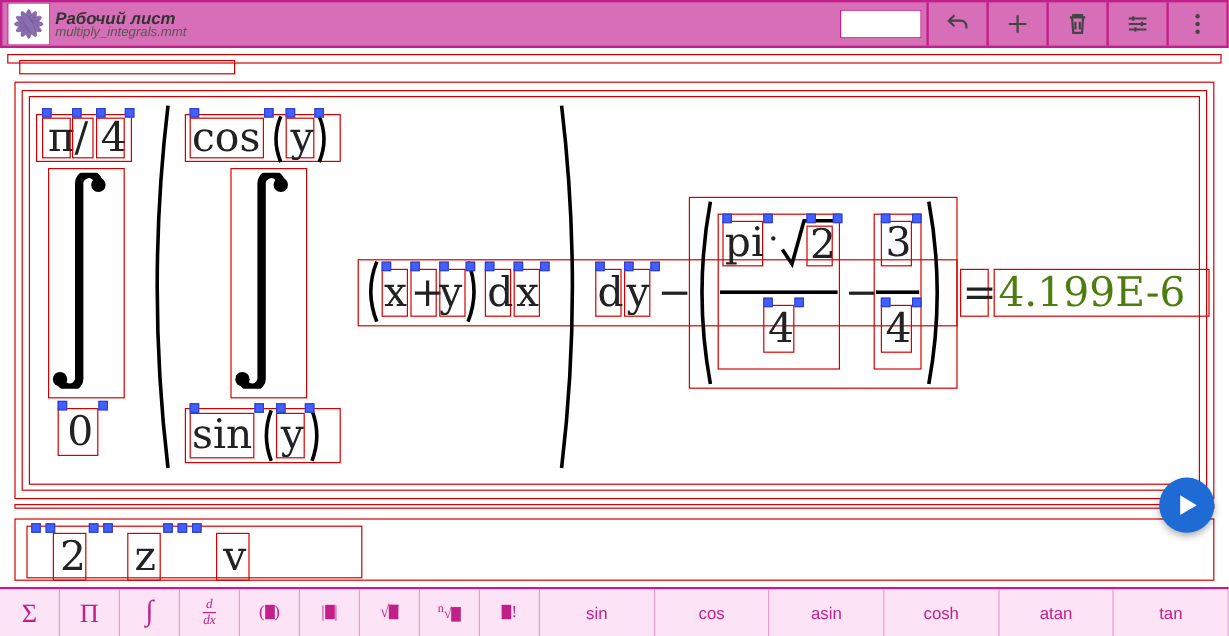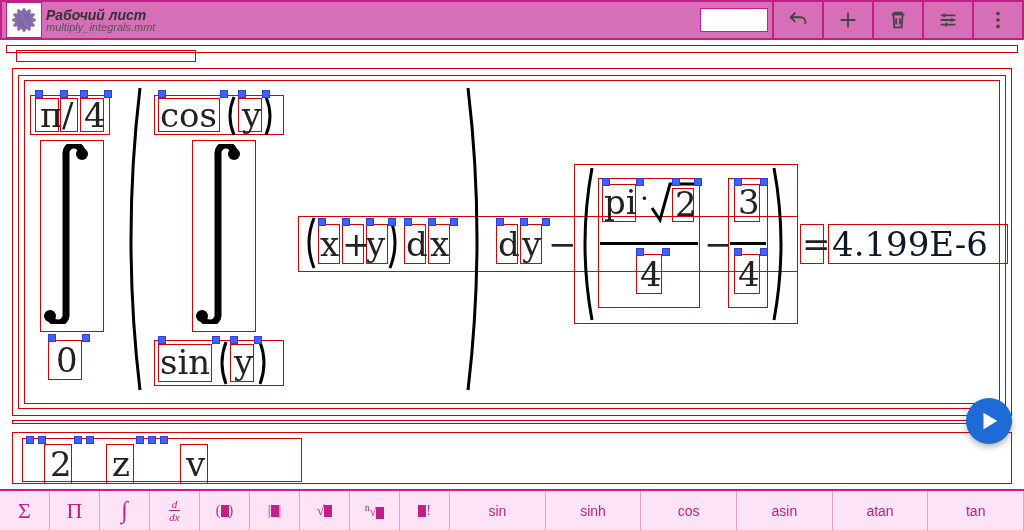--- a/index.html
+++ b/index.html
@@ -58,21 +58,21 @@
   }
   .blue-handle {
     position: absolute;
     width: 8px; height: 8px;
     background: #4060ff;
     border: 1px solid #3040cc;
   }
   
   
   .mtxt { font-family: "DejaVu Serif", serif; font-size: 34px; color: #222; position: absolute; }
-  .mtxt.gray { color: #0f172a; text-align: right; }
+  .mtxt.gray { color: #4d7c0f; text-align: right; }
   .big-int {
     position: absolute;
     font-family: serif;
     color: #000;
   }
   .big-int svg { width: 50px; height: 180px; }
   
   
   .paren {
     position: absolute;
@@ -411,27 +411,27 @@
   <div class="tool med">
       <span style="font-family:serif; font-size:12px;"><sup>n</sup>√<span style="display:inline-block;width:8px;height:12px;background:#c02088;vertical-align:middle;border-top:1px solid #c02088;"></span></span>
     </div>
   <div class="tool med">
       <span style="font-family:serif;"><span style="display:inline-block;width:8px;height:12px;background:#c02088;vertical-align:middle;"></span>!</span>
     </div>
   <div class="tool">
       <span>sin</span>
     </div>
   <div class="tool">
-      <span>sinh</span>
-    </div>
-  <div class="tool">
       <span>cos</span>
     </div>
   <div class="tool">
       <span>asin</span>
     </div>
   <div class="tool">
+      <span>cosh</span>
+    </div>
+  <div class="tool">
       <span>atan</span>
     </div>
   <div class="tool">
       <span>tan</span>
     </div>
 </div>
 
 </body></html>

